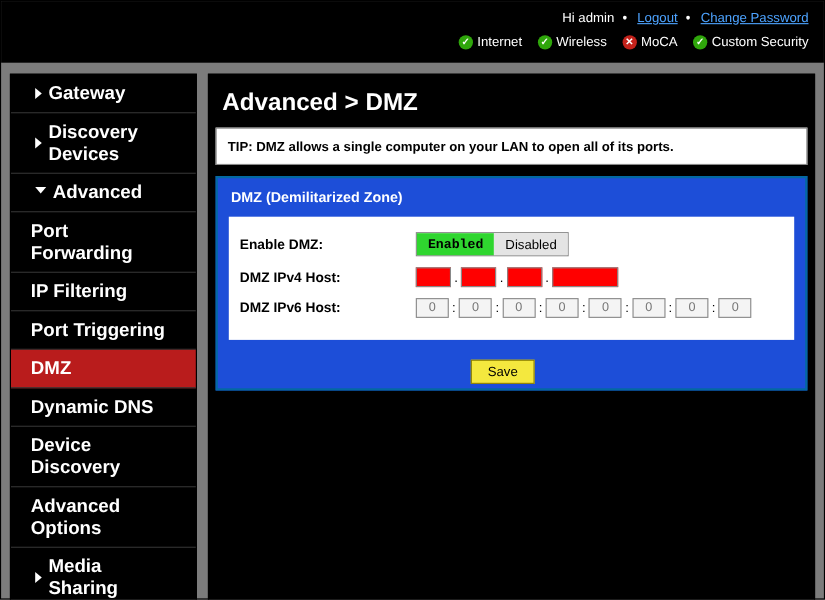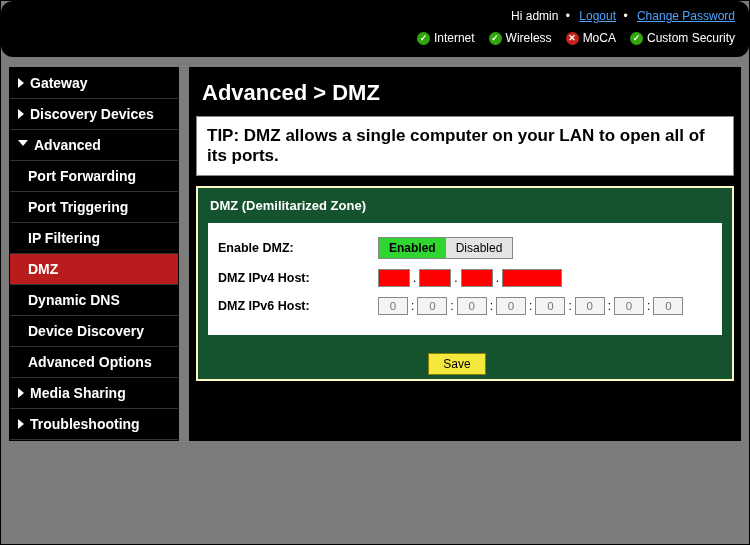--- a/index.html
+++ b/index.html
@@ -1,48 +1,48 @@
 <!DOCTYPE html>
 <html><head>
 <meta charset="utf-8">
 <style>
   * { box-sizing: border-box; margin: 0; padding: 0; font-family: Arial, Helvetica, sans-serif; }
   html, body { width: 750px; height: 545px; background: #7c7c7c; }
   .frame { width: 750px; height: 545px; background: #7c7c7c; border: 1px solid #000; }
-  .topbar { background: #000; height: 56px; color: #fff; font-size: 12px; position: relative; border-radius: 12px; }
+  .topbar { background: #000; height: 56px; color: #fff; font-size: 12px; position: relative; }
   .topbar .row1 { position: absolute; top: 8px; right: 14px; }
   .topbar .row1 span { margin-left: 4px; }
   .topbar a { color: #4da3ff; text-decoration: underline; }
   .dotsep { margin: 0 6px; color: #fff; }
   .topbar .row2 { position: absolute; top: 30px; right: 14px; display: flex; align-items: center; gap: 14px; }
   .status { display: flex; align-items: center; gap: 4px; font-size: 12px; color: #fff; }
   .status-icon { width: 13px; height: 13px; border-radius: 50%; display: inline-flex; align-items: center; justify-content: center; font-size: 9px; font-weight: bold; color: #fff; }
   .ok { background: #2fa60b; }
   .bad { background: #c4221b; }
 
   .body { display: flex; gap: 10px; padding: 10px 8px; }
   .sidebar { width: 170px; background: #000; border: 1px solid #000; }
-  .nav-top, .nav-sub { color: #fff; font-size: 14px; padding: 7px 8px; border-bottom: 1px solid #333; display: flex; align-items: center; cursor: pointer; }
+  .nav-top, .nav-sub { color: #fff; font-size: 17px; padding: 7px 22px; border-bottom: 1px solid #333; display: flex; align-items: center; cursor: pointer; }
   .nav-top { font-weight: bold; }
   .nav-top .caret { width: 0; height: 0; border-top: 5px solid transparent; border-bottom: 5px solid transparent; border-left: 6px solid #fff; margin-right: 6px; }
   .nav-top.expanded .caret { width: 0; height: 0; border-left: 5px solid transparent; border-right: 5px solid transparent; border-top: 6px solid #fff; margin-right: 6px; }
   .nav-sub { padding-left: 18px; font-weight: bold; }
   .nav-sub.active { background: #b91c1c; }
 
   .main { flex: 1; background: #000; border: 1px solid #000; padding: 6px; }
   .page-title { color: #fff; font-size: 22px; font-weight: bold; padding: 6px 6px 10px 6px; }
-  .tipbox { background: #fff; border: 1px solid #888; padding: 9px 10px; font-size: 17px; font-weight: bold; margin-bottom: 10px; }
-  .dmzpanel { background: #14532d; border: 2px solid #fef9c3; padding: 0; }
+  .tipbox { background: #fff; border: 1px solid #888; padding: 9px 10px; font-size: 12px; font-weight: bold; margin-bottom: 10px; }
+  .dmzpanel { background: #1d4ed8; border: 2px solid #0369a1; padding: 0; }
   .panelhead { color: #fff; font-weight: bold; font-size: 13px; padding: 10px 12px; }
   .panelbody { background: #fff; margin: 0 10px 10px 10px; padding: 14px 10px 10px 10px; }
   .formrow { display: flex; align-items: center; margin-bottom: 10px; font-size: 12.5px; }
   .formrow .lbl { width: 160px; padding-right: 20px; font-weight: bold; color: #000; }
   .toggle { display: flex; border: 1px solid #888; }
   .toggle .opt { padding: 3px 10px; font-size: 12px; background: #e4e4e4; cursor: pointer; }
-  .toggle .opt.sel { background: #2fd62f; font-weight: bold; }
+  .toggle .opt.sel { background: #2fd62f; font-weight: bold; font-family: Liberation Mono, monospace; }
   .ipgroup { display: flex; align-items: center; gap: 3px; }
   .iptxt { width: 32px; height: 18px; font-size: 11.5px; text-align: center; border: 1px solid #888; background: #fff; }
   .iptxt.v6 { width: 30px; background: #f4f4f4; color: #777; }
   .period { font-size: 12px; }
   .colon { font-size: 12px; }
   .redblock { background: #f00; color: #f00; }
   .actionrow { text-align: center; padding: 8px 16px 4px 0; }
   .savebtn { background: #f4e83e; border: 1px solid #8a7d00; padding: 3px 14px; font-size: 12px; cursor: pointer; }
 </style>
 </head>
@@ -88,24 +88,24 @@
           <span>Discovery Devices</span>
         </div>
       <div class="nav-top expanded">
           <span class="caret"></span>
           <span>Advanced</span>
         </div>
       <div class="nav-sub">
           <span>Port Forwarding</span>
         </div>
       <div class="nav-sub">
-          <span>Port Triggering</span>
+          <span>IP Filtering</span>
         </div>
       <div class="nav-sub">
-          <span>IP Filtering</span>
+          <span>Port Triggering</span>
         </div>
       <div class="nav-sub active">
           <span>DMZ</span>
         </div>
       <div class="nav-sub">
           <span>Dynamic DNS</span>
         </div>
       <div class="nav-sub">
           <span>Device Discovery</span>
         </div>

